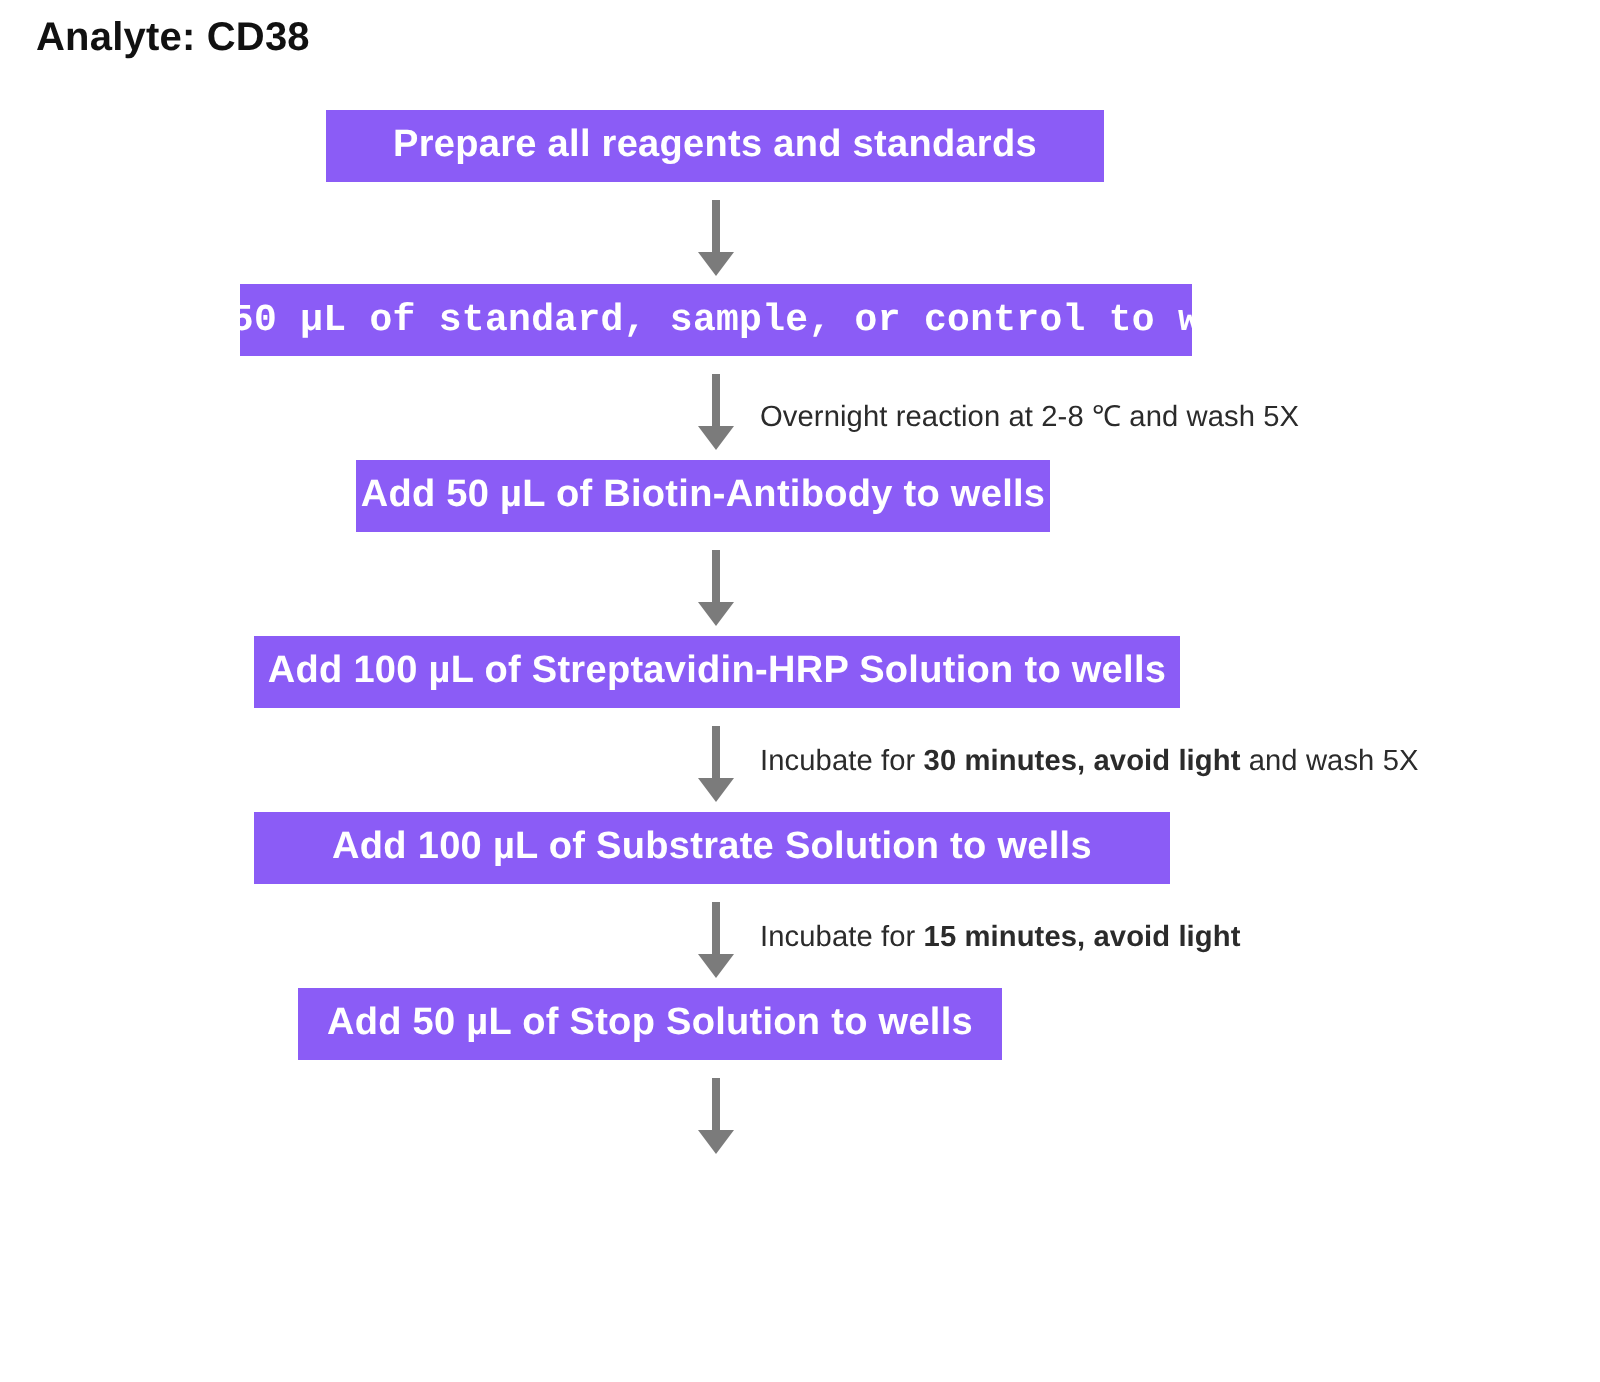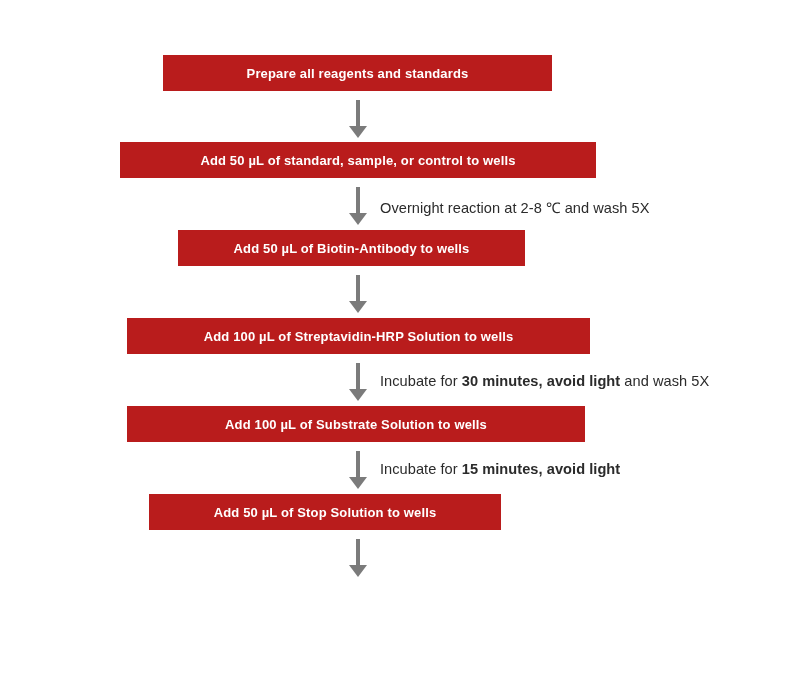--- a/index.html
+++ b/index.html
@@ -30,23 +30,23 @@
     font-size: 20px;
     font-weight: bold;
     letter-spacing: 0.1px;
     color: #111111;
     white-space: nowrap;
   }
 
   
   .step-box {
     position: absolute;
-    background: #b91c1c;
+    background: #8b5cf6;
     color: #ffffff;
-    font-size: 13px;
+    font-size: 19px;
     font-weight: bold;
     letter-spacing: 0.15px;
     display: flex;
     align-items: center;
     justify-content: center;
     text-align: center;
     box-sizing: border-box;
     height: 36px;
     white-space: nowrap;
   }
@@ -94,31 +94,32 @@
     color: #141414;
     white-space: nowrap;
   }
   .note .note-label { margin-right: 10px; }
 </style>
 </head>
 <body>
 
 <div id="canvas">
 
+  <div class="title">Analyte: CD38</div>
 
   <div class="step-box" id="box0" style="left:163px; top:55px; width:389px;">
     <span>Prepare all reagents and standards</span>
   </div>
 
   <div class="arrow" style="left:349px; top:100px; height:38px;">
     <div class="shaft" style="height:26px;"></div>
     <div class="head" style="top:26px;"></div>
   </div>
 
-  <div class="step-box" id="box1" style="left:120px; top:142px; width:476px;">
+  <div class="step-box" id="box1" style="left:120px; top:142px; width:476px;font-family:Liberation Mono, monospace;">
     <span>Add 50 µL of standard, sample, or control to wells</span>
   </div>
 
   <div class="arrow" style="left:349px; top:187px; height:38px;">
     <div class="shaft" style="height:26px;"></div>
     <div class="head" style="top:26px;"></div>
   </div>
   <div class="annot" style="left:380px; top:197px;">
     <span>Overnight reaction at 2-8 ℃ and wash 5X</span>
   </div>

